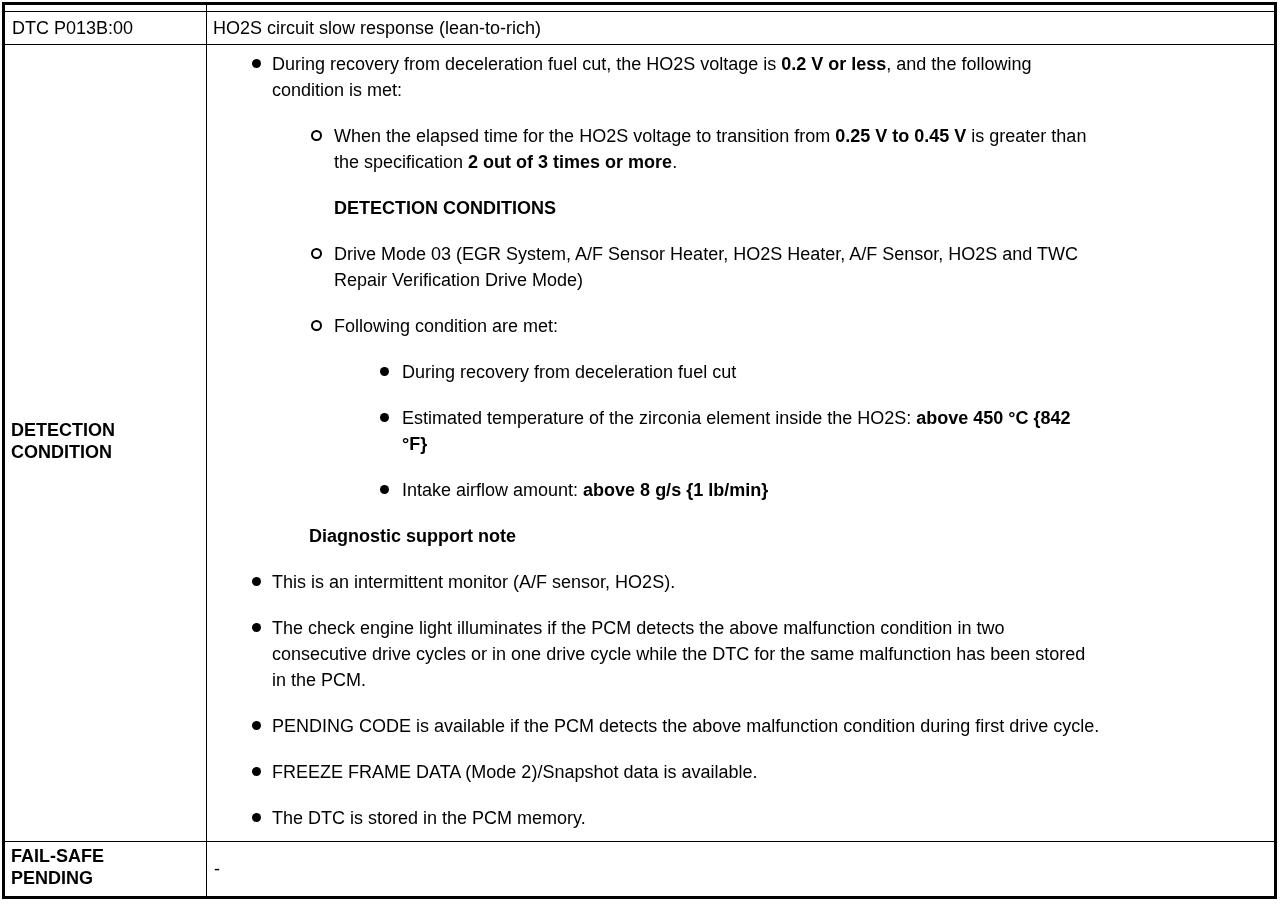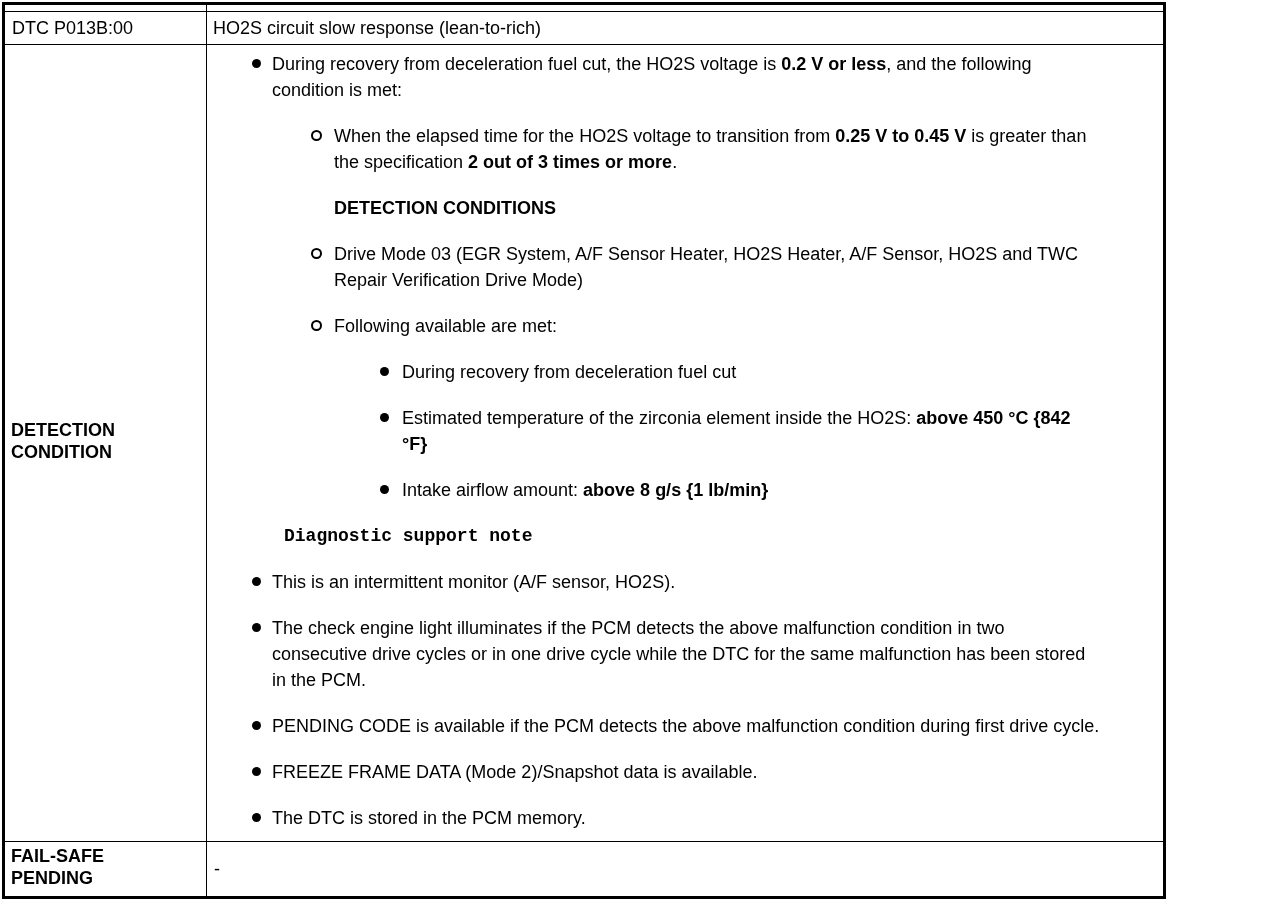--- a/index.html
+++ b/index.html
@@ -6,21 +6,21 @@
   html, body {
     margin: 0; padding: 0;
     background: #ffffff;
     width: 1280px; height: 908px;
     font-family: "Liberation Sans", "DejaVu Sans", sans-serif;
     color: #000000;
   }
   .doc-table {
     position: absolute;
     left: 2px; top: 2px;
-    width: 1164px;
+    width: 1275px;
     border-collapse: collapse;
     table-layout: fixed;
   }
   .doc-table td {
     border: 1px solid #000000;
     vertical-align: middle;
     font-size: 18px;
     overflow: hidden;
   }
   .doc-table { border: 3px solid #000000; }
@@ -48,21 +48,21 @@
   .block {
     display: flex;
     align-items: flex-start;
     line-height: 26px;
     font-size: 18px;
   }
   .block + .block { margin-top: 20px; }
   .lvl1 { margin-left: 45px; }
   .lvl2 { margin-left: 104px; }
   .lvl3 { margin-left: 173px; }
-  .no-marker.lvl1 { margin-left: 77px; font-family: Liberation Mono, monospace; }
+  .no-marker.lvl1 { margin-left: 102px; }
   .no-marker.lvl2 { margin-left: 127px; }
 
   .marker { flex: 0 0 auto; position: relative; height: 26px; }
   .lvl1 .marker { width: 20px; }
   .lvl2 .marker { width: 23px; }
   .lvl3 .marker { width: 22px; }
   .marker.disc::before {
     content: ""; position: absolute; left: 0; top: 8px;
     width: 9px; height: 9px; background: #000000; border-radius: 50%;
   }
@@ -113,21 +113,21 @@
             <div class="block lvl2 no-marker heading">
               <span class="text"><span class="b">DETECTION CONDITIONS</span></span>
             </div>
             <div class="block lvl2">
               <span class="marker circle"></span>
               <span class="text"><span>Drive Mode 03 (EGR System, A/F Sensor Heater, HO2S Heater, A/F Sensor, HO2S and TWC
 Repair Verification Drive Mode)</span></span>
             </div>
             <div class="block lvl2">
               <span class="marker circle"></span>
-              <span class="text"><span>Following available are met:</span></span>
+              <span class="text"><span>Following condition are met:</span></span>
             </div>
             <div class="block lvl3">
               <span class="marker disc"></span>
               <span class="text"><span>During recovery from deceleration fuel cut</span></span>
             </div>
             <div class="block lvl3">
               <span class="marker disc"></span>
               <span class="text"><span>Estimated temperature of the zirconia element inside the HO2S: </span><span class="b">above 450 °C {842
 °F}</span></span>
             </div>

